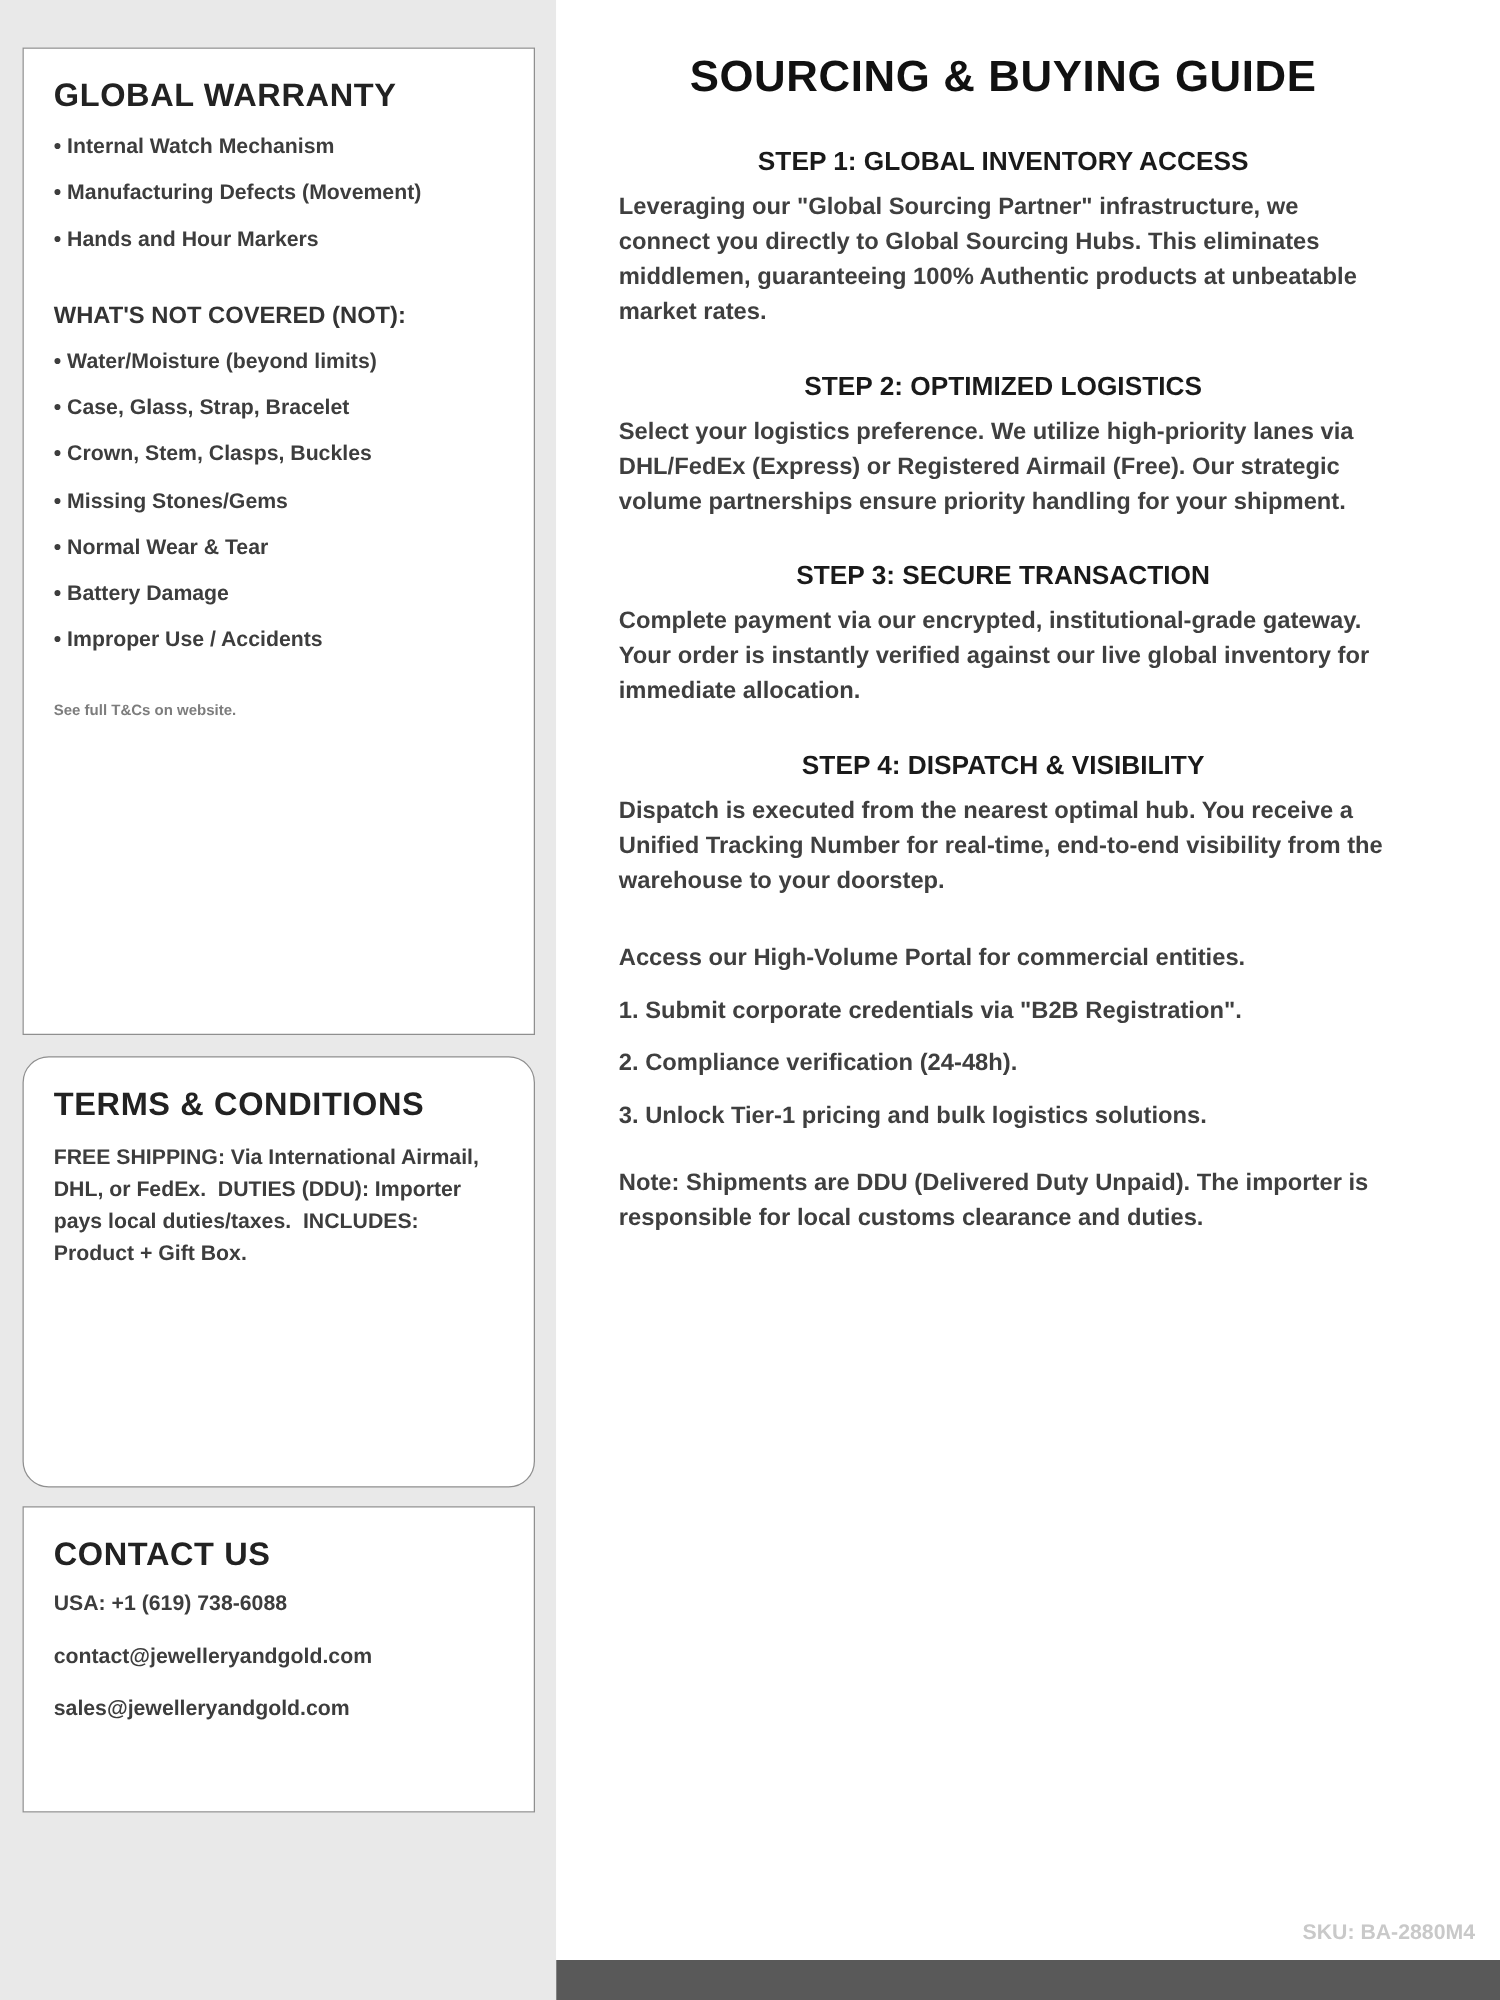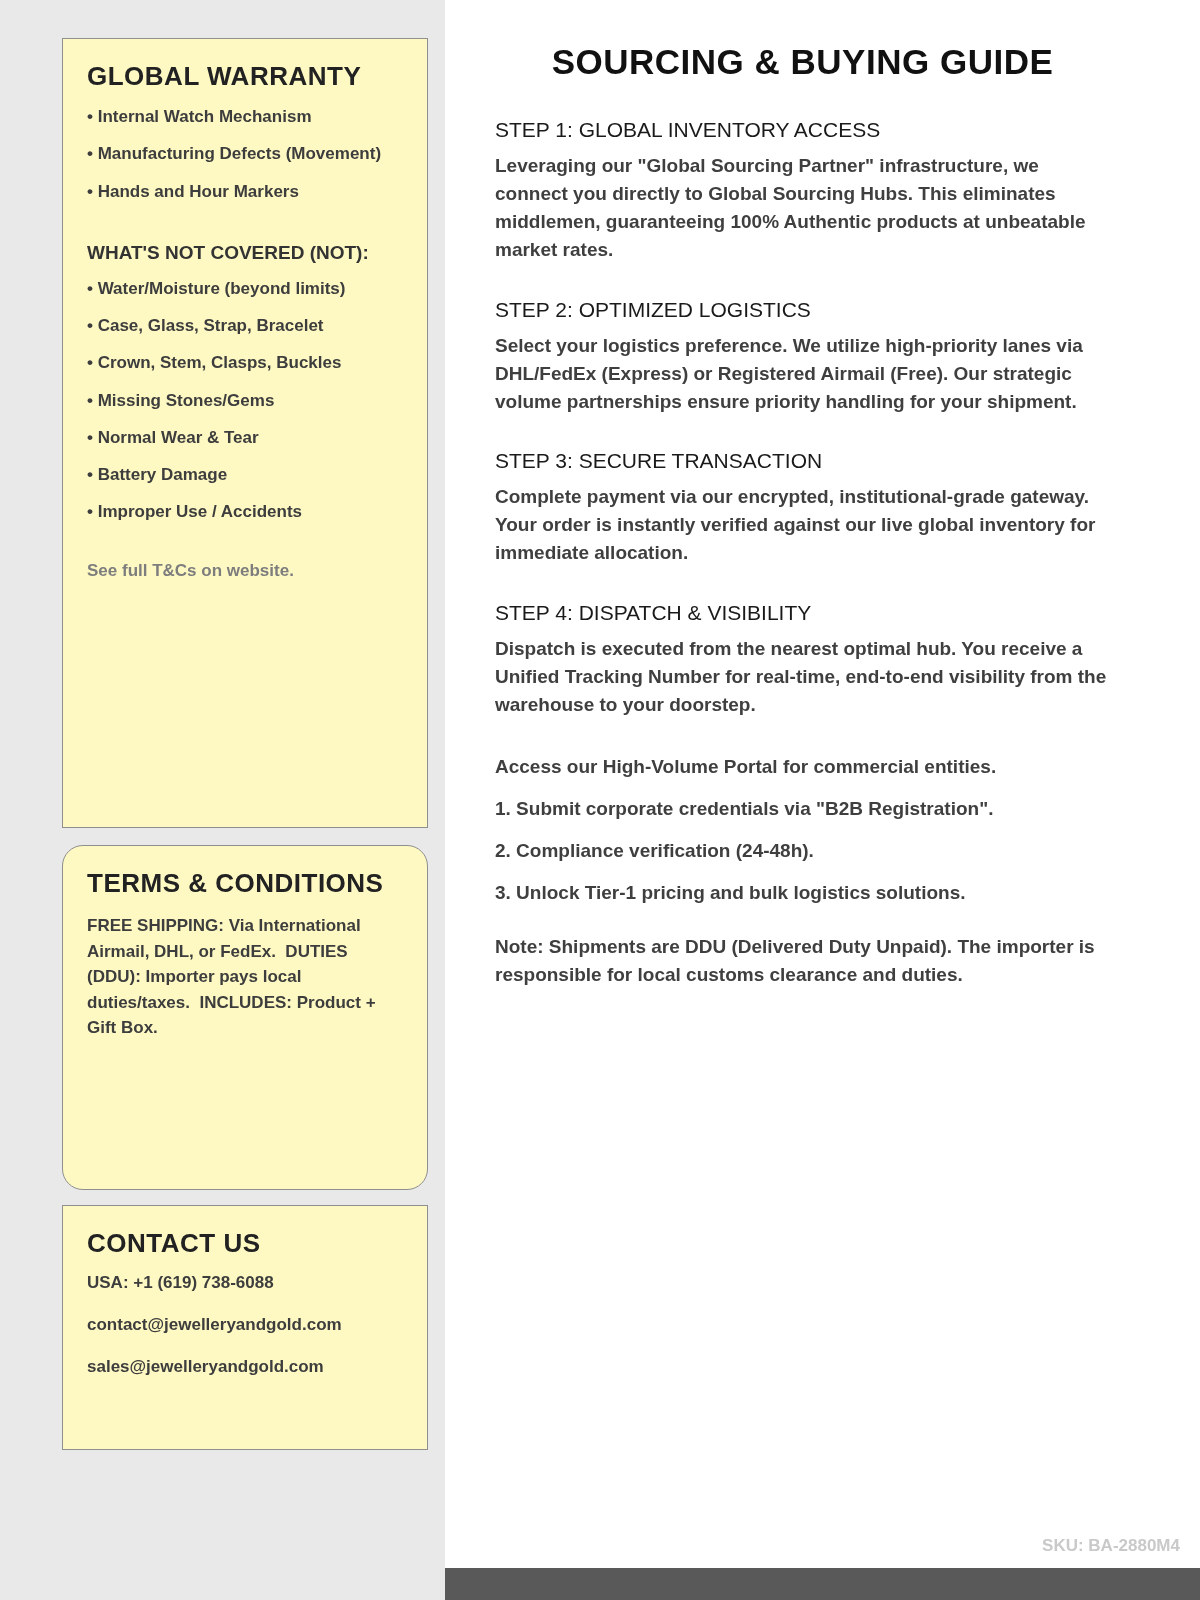--- a/index.html
+++ b/index.html
@@ -14,25 +14,24 @@
   }
 
   
   .sidebar {
     width: 445px;
     min-width: 445px;
     background: #e9e9e9;
     padding: 38px 17px 0 18px;
   }
   .panel {
-    background: #fef9c3;
+    background: #ffffff;
     border: 1px solid #8f8f8f;
     padding: 22px 24px;
     color: #3d3d3d;
-    margin-left: 44px;
   }
   .panel-warranty { min-height: 790px; margin-bottom: 17px; }
   .panel-terms    { min-height: 345px; margin-bottom: 15px; border-radius: 21px; }
   .panel-contact  { min-height: 245px; }
 
   .panel-title {
     font-size: 26px;
     font-weight: bold;
     color: #222222;
     letter-spacing: 0.5px;
@@ -51,21 +50,21 @@
     font-size: 17px;
     font-weight: bold;
     color: #3d3d3d;
     margin-bottom: 16px;
     line-height: 1.25;
   }
   .wlist li::before { content: "\2022\00a0 "; color: #3d3d3d; }
 
   .footnote {
     margin-top: 38px;
-    font-size: 17px;
+    font-size: 12px;
     font-weight: bold;
     color: #7d7d7d;
   }
 
   .terms-body {
     font-size: 17px;
     font-weight: bold;
     color: #3d3d3d;
     line-height: 1.5;
     margin: 6px 0 0 0;
@@ -91,23 +90,24 @@
     font-size: 35px;
     font-weight: bold;
     color: #111111;
     letter-spacing: 0.5px;
     text-align: center;
     margin: 0 0 36px 0;
   }
   .step { margin-bottom: 34px; }
   .step-heading {
     font-size: 21px;
-    font-weight: normal;
+    font-weight: bold;
     color: #1a1a1a;
     margin: 0 0 10px 0;
+    text-align: center;
   }
   .step-body, .b2b-text {
     font-size: 19px;
     font-weight: bold;
     color: #3f3f3f;
     line-height: 1.47;
     margin: 0;
     max-width: 630px;
   }
   .b2b-heading {

